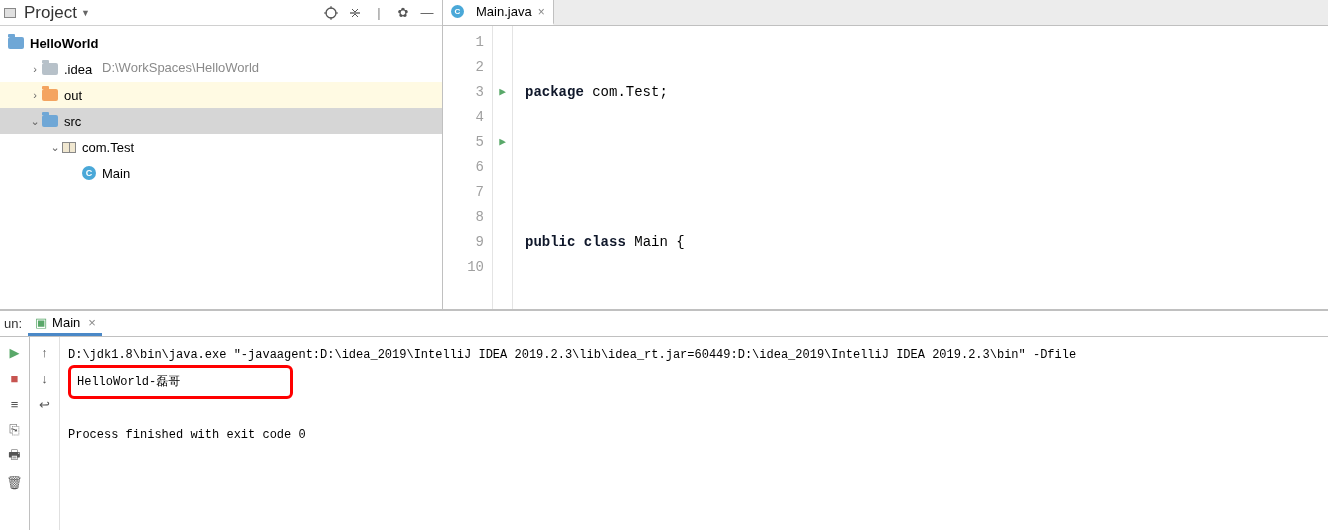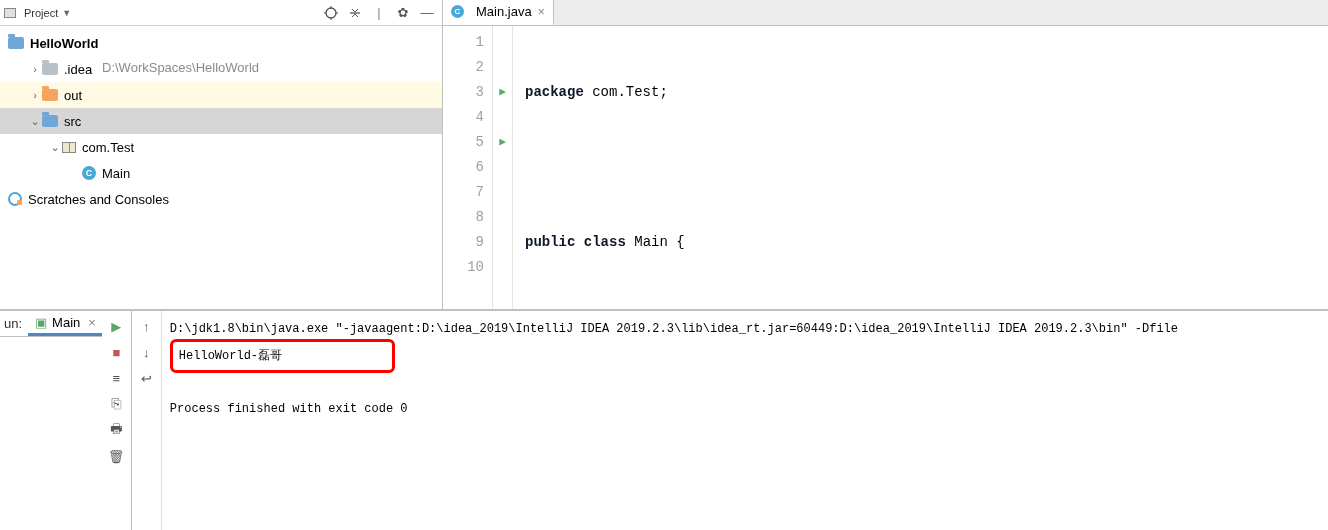--- a/index.html
+++ b/index.html
@@ -1,21 +1,21 @@
 <!DOCTYPE html>
 <html><head>
 <meta charset="utf-8">
 <style>
 * { box-sizing: border-box; margin: 0; padding: 0; }
 body { font-family: "Segoe UI", Arial, sans-serif; font-size: 13px; color: #000; background: #fff; width: 1328px; height: 530px; overflow: hidden; display: flex; flex-direction: column; }
 .top-area { display: flex; height: 310px; border-bottom: 1px solid #c0c0c0; }
 .project-panel { width: 443px; border-right: 1px solid #c0c0c0; background: #fff; display: flex; flex-direction: column; }
 .project-header { height: 26px; display: flex; align-items: center; padding: 0 6px 0 4px; border-bottom: 1px solid #d0d0d0; }
 .project-header .title-wrap { display: flex; align-items: center; gap: 4px; flex: 1; }
-.project-header .title { font-size: 11px; color: #333; }
+.project-header .title { font-size: 17px; color: #333; }
 .project-header .dropdown-icon { font-size: 9px; color: #666; }
 .project-header .hdr-icons { display: flex; align-items: center; gap: 6px; }
 .hdr-ico { width: 18px; height: 18px; display: flex; align-items: center; justify-content: center; color: #555; }
 .proj-ico-box { width: 12px; height: 10px; border: 1px solid #888; background: #e0e0e0; margin-right: 4px; }
 
 .tree { flex: 1; overflow: auto; padding-top: 4px; }
 .tree-row { height: 26px; display: flex; align-items: center; padding-left: 8px; white-space: nowrap; }
 .tree-row.selected { background: #d6d6d6; }
 .tree-row.out-row { background: #fffae3; }
 .indent-0 { padding-left: 8px; }
@@ -50,21 +50,21 @@
 .tab { display: flex; align-items: center; gap: 6px; padding: 0 8px; background: #fff; border-right: 1px solid #c0c0c0; border-bottom: 2px solid transparent; }
 .tab .close { color: #888; font-size: 12px; cursor: pointer; }
 .code-area { flex: 1; display: flex; font-family: "Consolas","Courier New",monospace; font-size: 14px; line-height: 25px; overflow: hidden; }
 .gutter { width: 50px; text-align: right; color: #a0a0a0; border-right: 1px solid #e4e4e4; padding-right: 8px; padding-top: 4px; user-select: none; }
 .run-gutter { width: 20px; border-right: 1px solid #e4e4e4; padding-top: 4px; }
 .run-gutter .run-mark { height: 25px; display:flex; align-items:center; justify-content:center; color:#59a869; font-size:11px; }
 .code-lines { flex: 1; padding-top: 4px; padding-left: 12px; white-space: pre; }
 .code-line { height: 25px; }
 .kw { color: #0f172a; font-weight: bold; font-style: normal; }
 
-.run-panel { flex: 1; display: flex; flex-direction: row; border-top: 1px solid #c0c0c0; }
+.run-panel { flex: 1; display: flex; flex-direction: column; border-top: 1px solid #c0c0c0; }
 .run-header { height: 26px; display: flex; align-items: center; padding-left: 4px; border-bottom: 1px solid #c0c0c0; gap:6px; }
 .run-header .run-tab { display:flex; align-items:center; gap:4px; padding:0 6px; height:100%; border-bottom:3px solid #4a88c7; }
 .run-play-ico { width:14px; height:14px; display:flex; align-items:center; justify-content:center; color:#59a869; }
 .run-body { flex:1; display:flex; }
 .run-toolbar { width: 30px; border-right: 1px solid #c0c0c0; display:flex; flex-direction:column; align-items:center; padding-top:4px; gap:4px; }
 .tb-ico { width:22px; height:22px; display:flex; align-items:center; justify-content:center; color:#555; font-size:13px; }
 .run-sub-toolbar { width: 30px; border-right: 1px solid #e0e0e0; display:flex; flex-direction:column; align-items:center; padding-top:4px; gap:4px; }
 .console { flex:1; padding: 6px 8px; font-family: "Consolas","Courier New",monospace; font-size: 12px; line-height: 24px; white-space: pre; overflow:hidden; }
 .highlight-box { display:inline-block; border: 3px solid #ff0000; border-radius: 6px; padding: 2px 110px 2px 6px; margin-top:-2px; }
 .run-lbl { color:#333; }
@@ -127,24 +127,20 @@
       <div class="tree-row indent-2">
         <span class="arrow">⌄</span>
         <span class="pkg-ico"></span>
         <span>com.Test</span>
       </div>
       <div class="tree-row indent-3">
         <span class="arrow"></span>
         <span class="class-ico">C</span>
         <span>Main</span>
       </div>
-      <div class="tree-row indent-0">
-        <span class="scratch-ico"></span>
-        <span>Scratches and Consoles</span>
-      </div>
     </div>
   </div>
 
   <div class="editor-panel">
     <div class="tab-bar">
       <div class="tab">
         <span class="class-ico" style="width:13px;height:13px;font-size:8px">C</span>
         <span>Main.java</span>
         <span class="close">×</span>
       </div>

